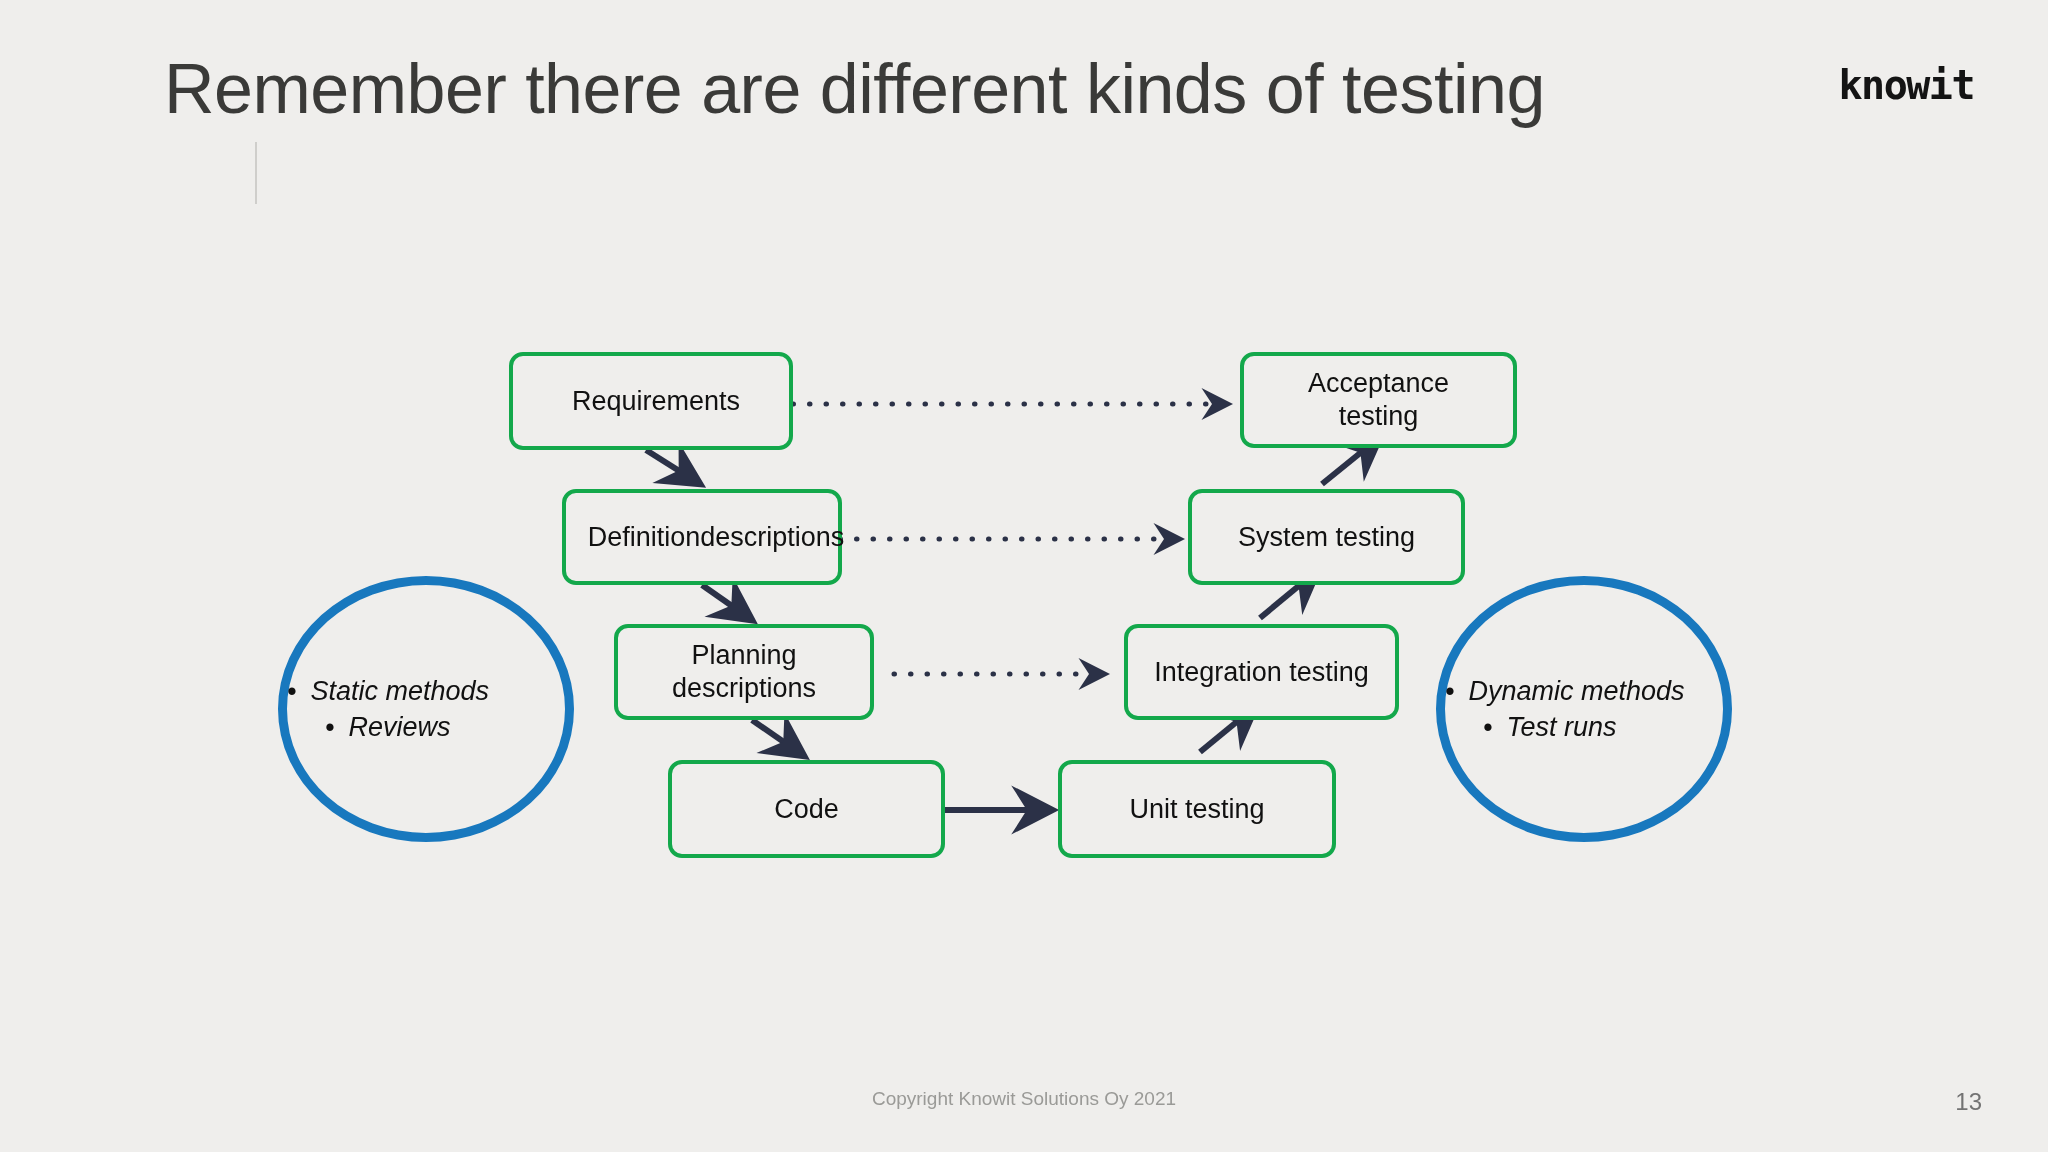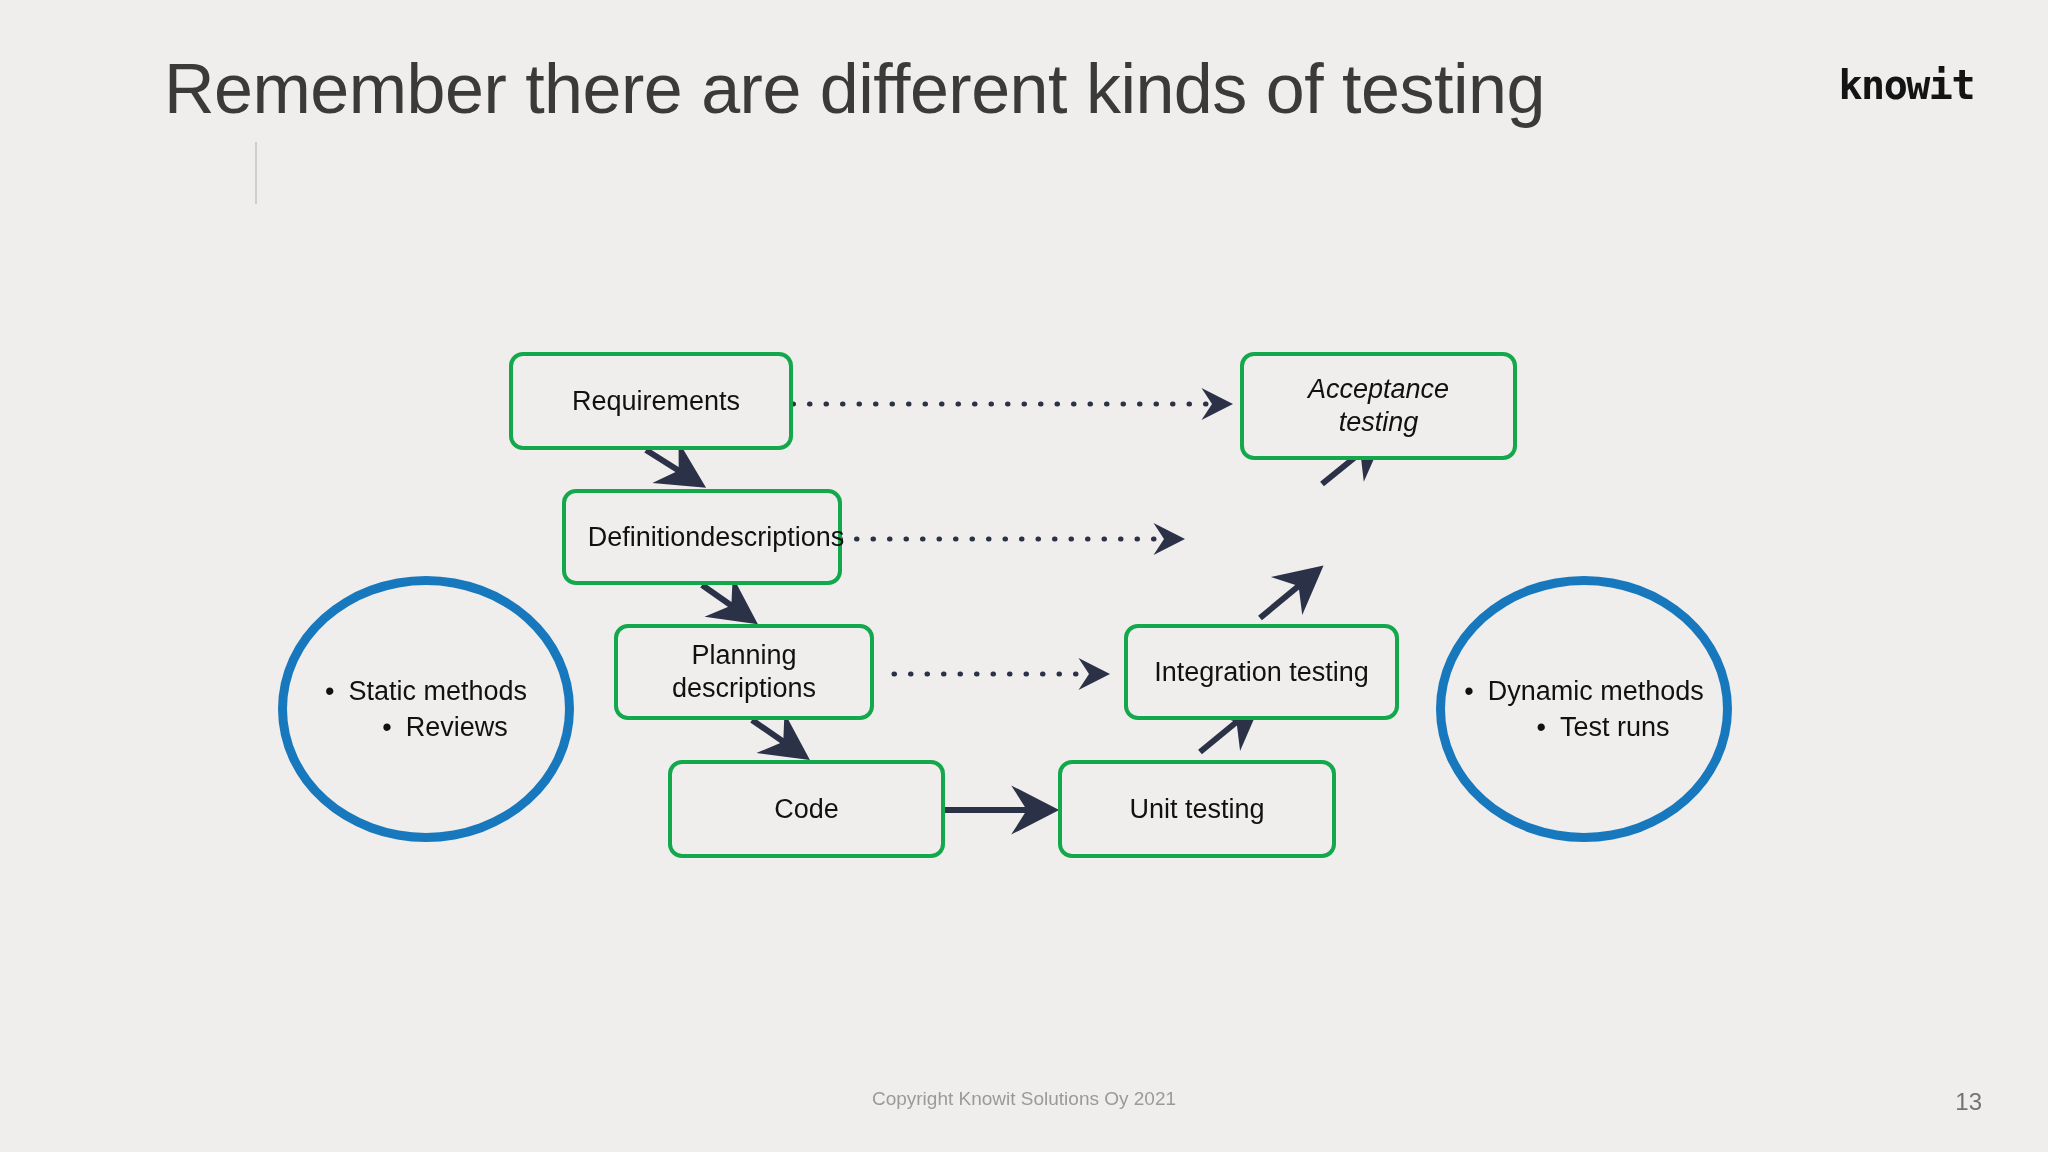--- a/index.html
+++ b/index.html
@@ -81,25 +81,25 @@
 
   
   .circle {
     position: absolute;
     box-sizing: border-box;
     border: 9px solid #1878BE;
     border-radius: 50%;
     background: transparent;
     display: flex;
     flex-direction: column;
-    align-items: center;
     justify-content: center;
     color: #111111;
     font-size: 27px;
     line-height: 36px;
+    font-style: italic;
   }
   .circle .bl {
     display: block;
     white-space: nowrap;
   }
   .circle .bullet { margin-right: 14px; }
 
   
   #footer-copy {
     position: absolute;
@@ -176,25 +176,28 @@
 
   <div class="node" style="left:614px; top:624px; width:260px; height:96px; flex-direction:column;">
     <span>Planning</span>
     <span>descriptions</span>
   </div>
 
   <div class="node" style="left:668px; top:760px; width:277px; height:98px;">
     <span>Code</span>
   </div>
 
-  <div class="node" style="left:1240px; top:352px; width:277px; height:108px; flex-direction:column;font-style:italic;">
+  <div class="node" style="left:1240px; top:352px; width:277px; height:96px; flex-direction:column;">
     <span>Acceptance</span>
     <span>testing</span>
   </div>
 
+  <div class="node" style="left:1188px; top:489px; width:277px; height:96px;">
+    <span>System testing</span>
+  </div>
 
   <div class="node" style="left:1116px; top:624px; width:275px; height:96px;margin-left:8px;">
     <span>Integration testing</span>
   </div>
 
   <div class="node" style="left:1058px; top:760px; width:278px; height:98px;">
     <span>Unit testing</span>
   </div>
 
   <div class="circle" style="left:278px; top:576px; width:296px; height:266px;">

